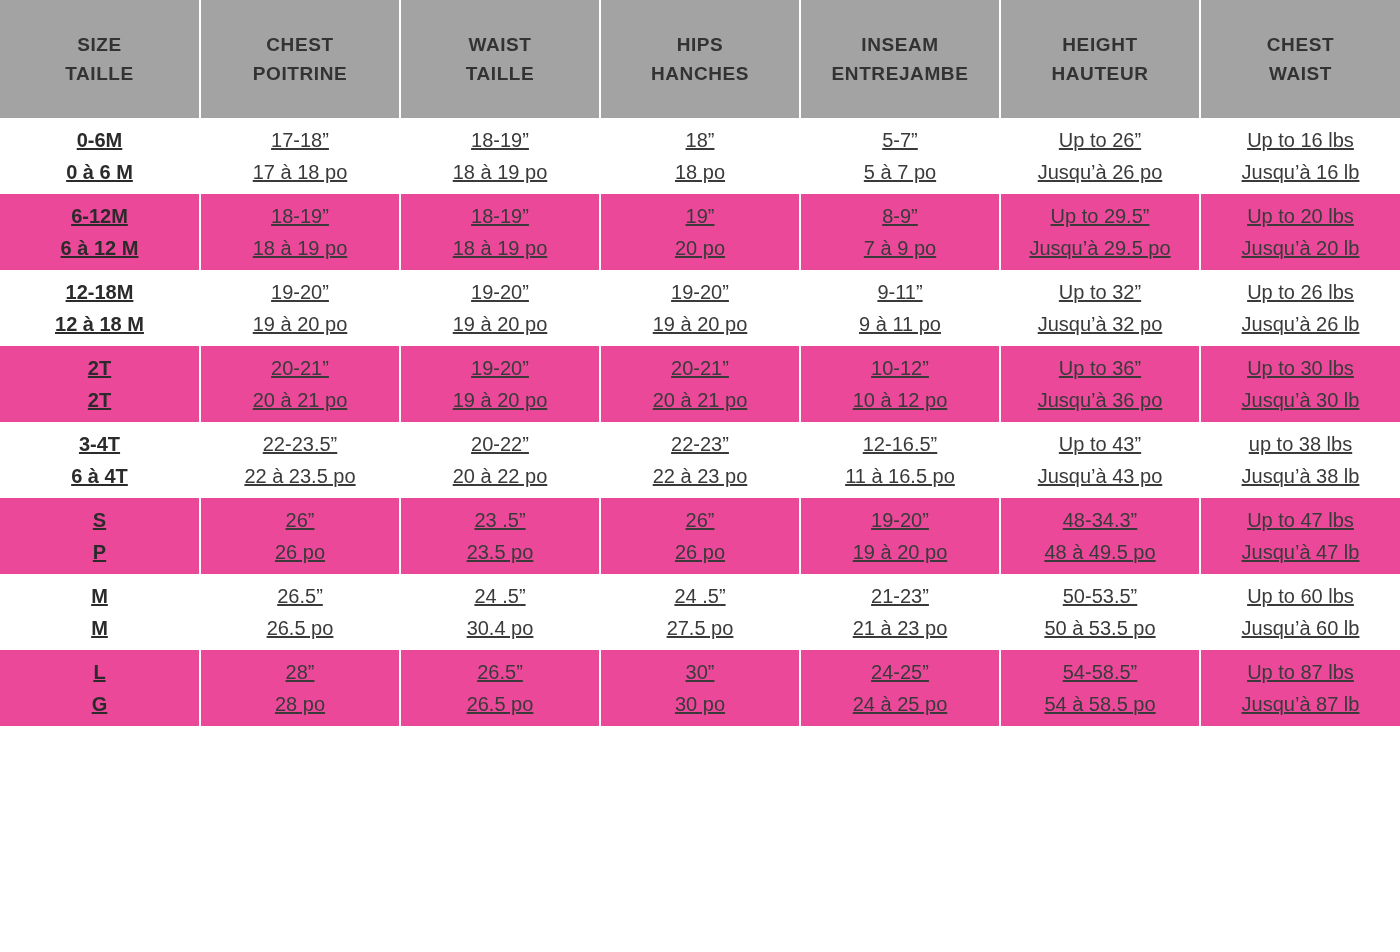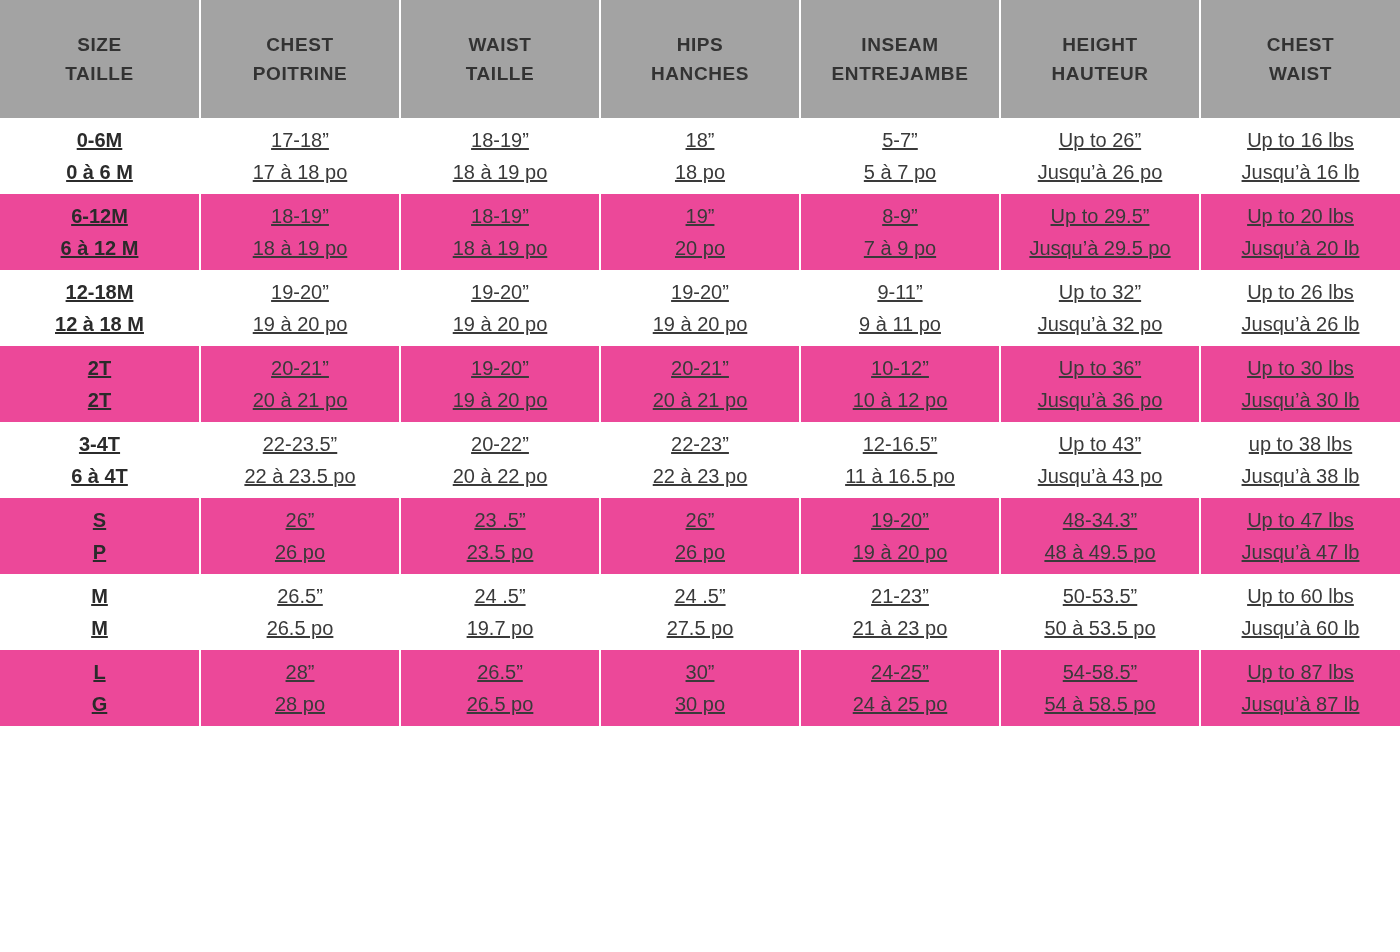--- a/index.html
+++ b/index.html
@@ -310,21 +310,21 @@
       <td class="size-cell">
         <span class="ln en">M</span>
         <span class="ln fr">M</span>
       </td>
       <td>
         <span class="ln en">26.5”</span>
         <span class="ln fr">26.5 po</span>
       </td>
       <td>
         <span class="ln en">24 .5”</span>
-        <span class="ln fr">19.7 po</span>
+        <span class="ln fr">30.4 po</span>
       </td>
       <td>
         <span class="ln en">24 .5”</span>
         <span class="ln fr">27.5 po</span>
       </td>
       <td>
         <span class="ln en">21-23”</span>
         <span class="ln fr">21 à 23 po</span>
       </td>
       <td>

